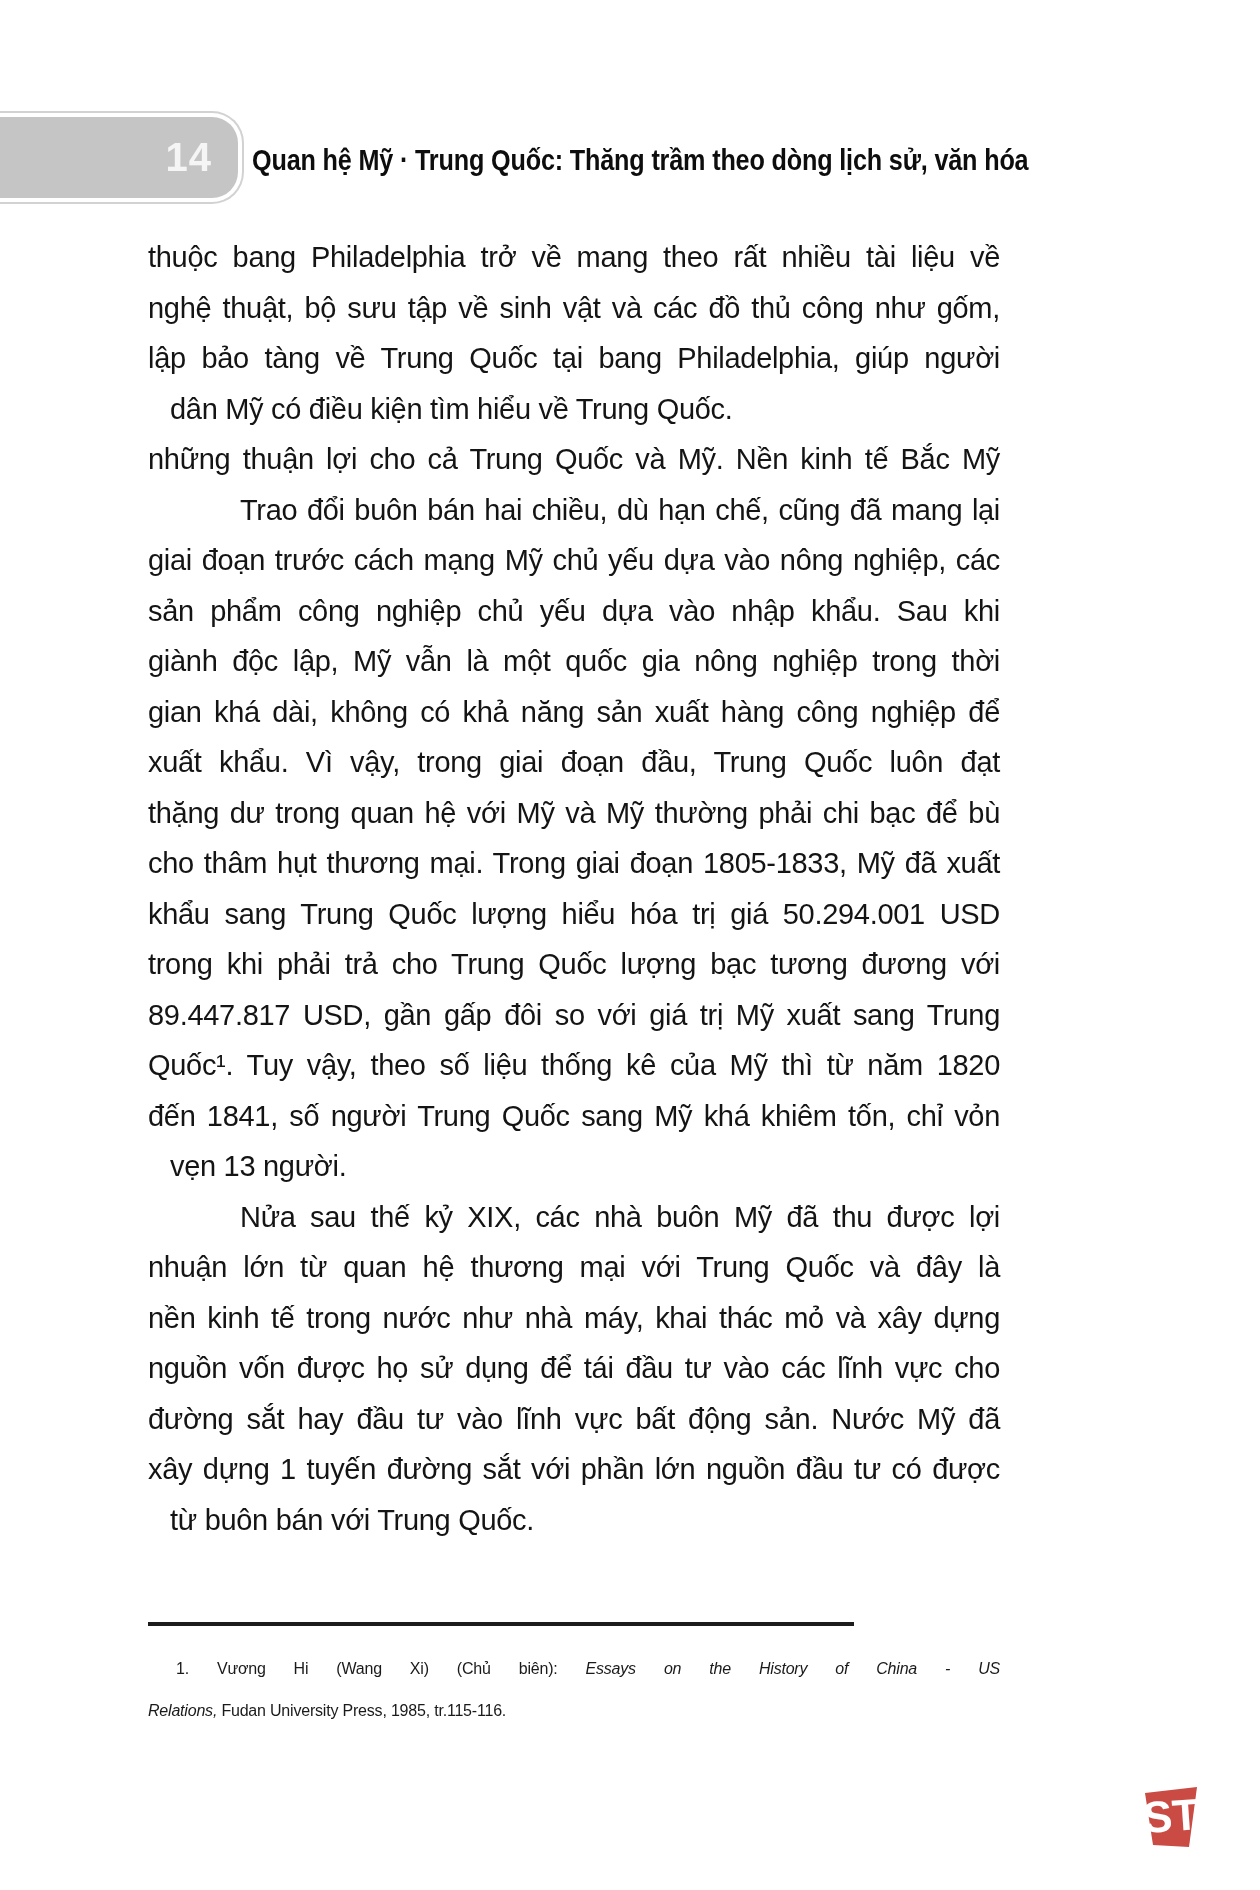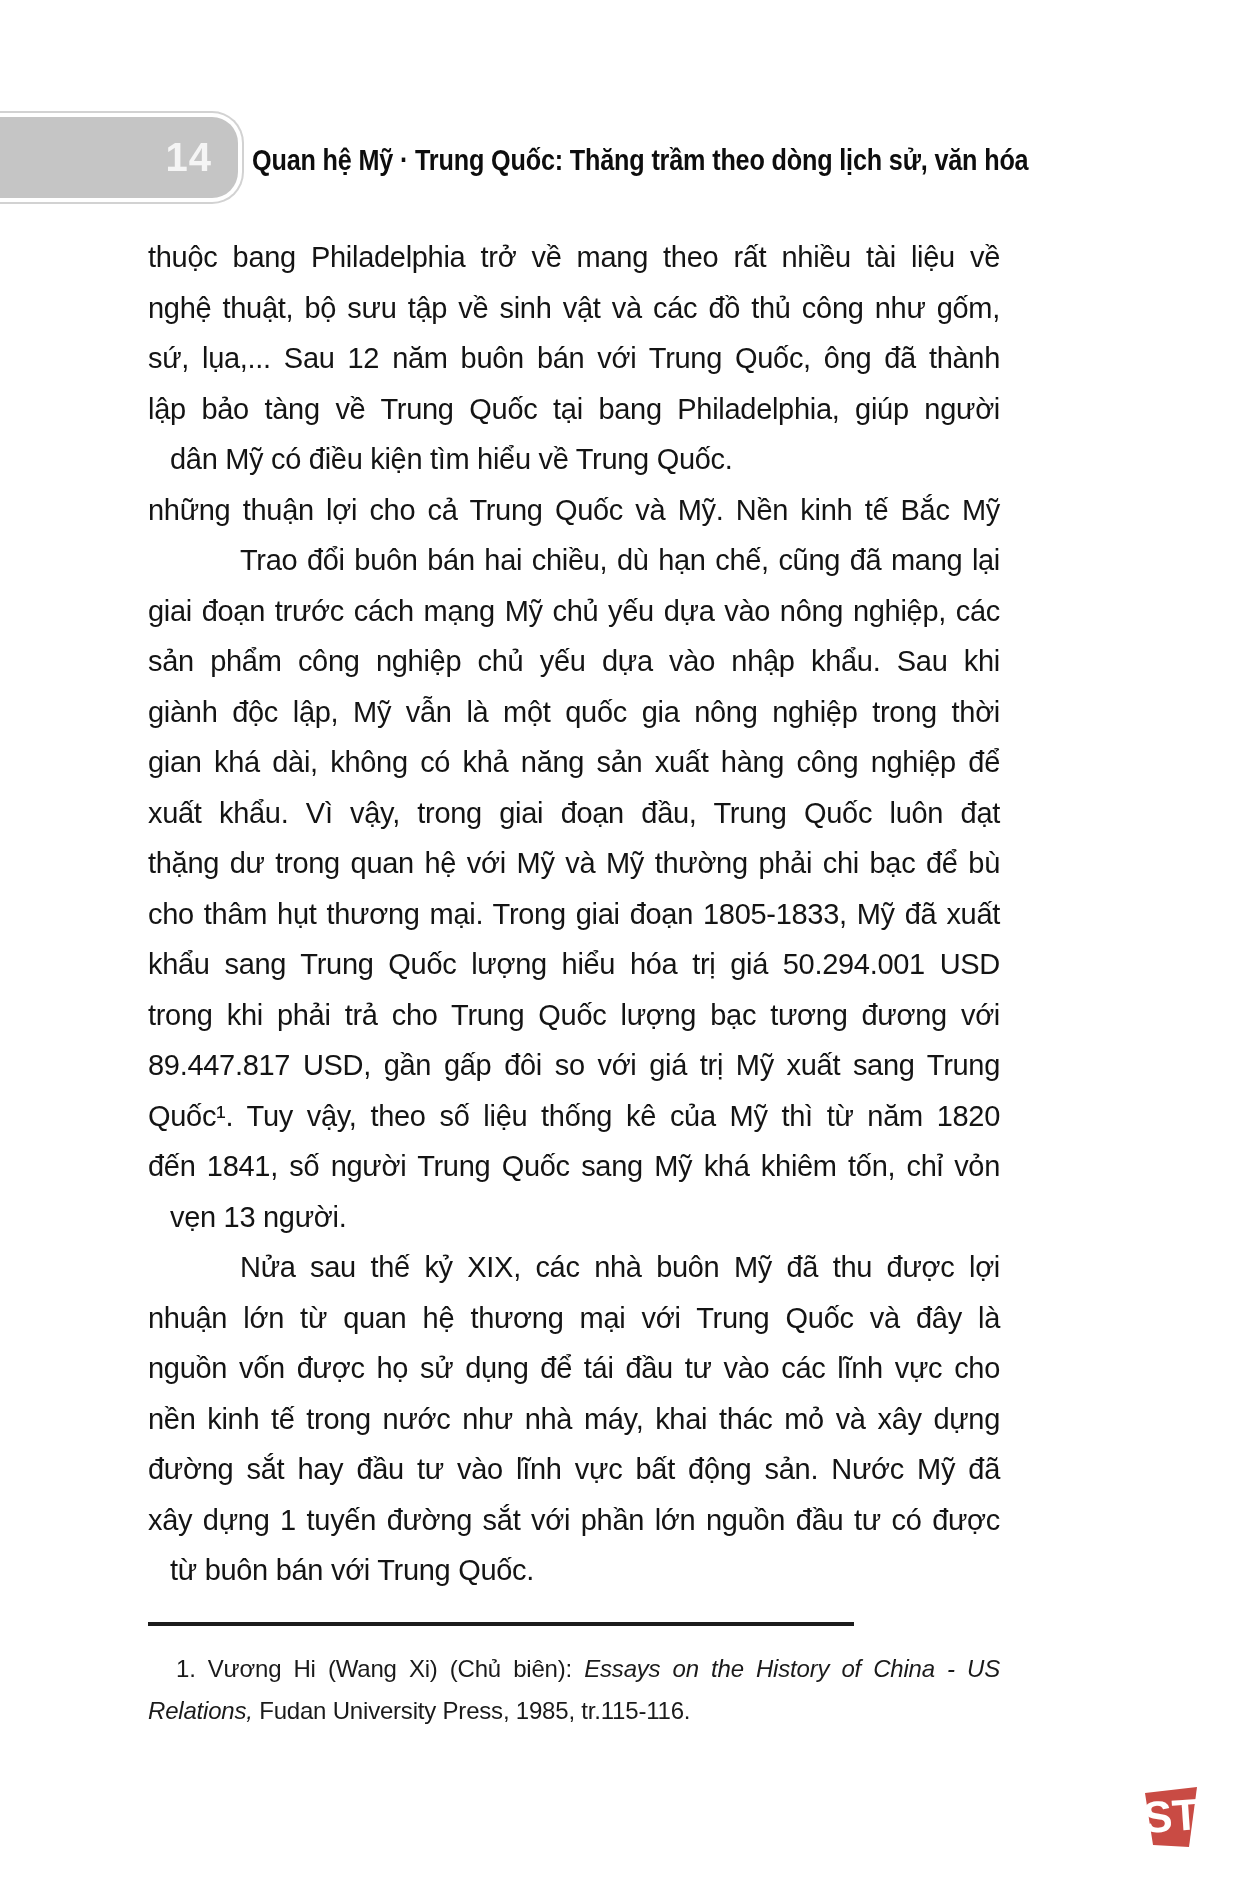--- a/index.html
+++ b/index.html
@@ -58,21 +58,21 @@
   .footnote-rule{
     position:absolute;
     left:148px;top:1622px;
     width:706px;height:4px;
     background:#1c1c1c;
   }
   .footnote{
     position:absolute;
     left:148px;top:1648px;
     width:852px;
-    font-size:24px;
+    font-size:16px;
     line-height:42px;
     letter-spacing:-0.2px;
     color:#1a1a1a;
   }
   .fline{text-align:justify;}
   .fline.first{text-indent:28px;text-align-last:justify;}
   .fline.last{text-align-last:left;}
   .fline .it{font-style:italic;}
   
   .logo{
@@ -90,21 +90,20 @@
   <div class="pagenum-box">
     <span>14</span>
   </div>
 
   <div class="running-title">Quan hệ Mỹ · Trung Quốc: Thăng trầm theo dòng lịch sử, văn hóa</div>
 
   <div class="body-text">
       <div class="para">
         <div class="jline">thuộc bang Philadelphia trở về mang theo rất nhiều tài liệu về</div>
         <div class="jline">nghệ thuật, bộ sưu tập về sinh vật và các đồ thủ công như gốm,</div>
-        <div class="jline">sứ, lụa,... Sau 12 năm buôn bán với Trung Quốc, ông đã thành</div>
         <div class="jline">lập bảo tàng về Trung Quốc tại bang Philadelphia, giúp người</div>
         <div class="jline last">dân Mỹ có điều kiện tìm hiểu về Trung Quốc.</div>
       </div>
       <div class="para">
         <div class="jline">những thuận lợi cho cả Trung Quốc và Mỹ. Nền kinh tế Bắc Mỹ</div>
         <div class="jline indent">Trao đổi buôn bán hai chiều, dù hạn chế, cũng đã mang lại</div>
         <div class="jline">giai đoạn trước cách mạng Mỹ chủ yếu dựa vào nông nghiệp, các</div>
         <div class="jline">sản phẩm công nghiệp chủ yếu dựa vào nhập khẩu. Sau khi</div>
         <div class="jline">giành độc lập, Mỹ vẫn là một quốc gia nông nghiệp trong thời</div>
         <div class="jline">gian khá dài, không có khả năng sản xuất hàng công nghiệp để</div>
@@ -114,22 +113,22 @@
         <div class="jline">khẩu sang Trung Quốc lượng hiểu hóa trị giá 50.294.001 USD</div>
         <div class="jline">trong khi phải trả cho Trung Quốc lượng bạc tương đương với</div>
         <div class="jline">89.447.817 USD, gần gấp đôi so với giá trị Mỹ xuất sang Trung</div>
         <div class="jline">Quốc¹. Tuy vậy, theo số liệu thống kê của Mỹ thì từ năm 1820</div>
         <div class="jline">đến 1841, số người Trung Quốc sang Mỹ khá khiêm tốn, chỉ vỏn</div>
         <div class="jline last">vẹn 13 người.</div>
       </div>
       <div class="para">
         <div class="jline indent">Nửa sau thế kỷ XIX, các nhà buôn Mỹ đã thu được lợi</div>
         <div class="jline">nhuận lớn từ quan hệ thương mại với Trung Quốc và đây là</div>
+        <div class="jline">nền kinh tế trong nước như nhà máy, khai thác mỏ và xây dựng</div>
         <div class="jline">nguồn vốn được họ sử dụng để tái đầu tư vào các lĩnh vực cho</div>
-        <div class="jline">nền kinh tế trong nước như nhà máy, khai thác mỏ và xây dựng</div>
         <div class="jline">đường sắt hay đầu tư vào lĩnh vực bất động sản. Nước Mỹ đã</div>
         <div class="jline">xây dựng 1 tuyến đường sắt với phần lớn nguồn đầu tư có được</div>
         <div class="jline last">từ buôn bán với Trung Quốc.</div>
       </div>
     </div>
 
   <div class="footnote-rule"></div>
 
   <div class="footnote">
       <div class="fline first"><span>1. Vương Hi (Wang Xi) (Chủ biên): </span><span class="it">Essays on the History of China - US</span></div>

